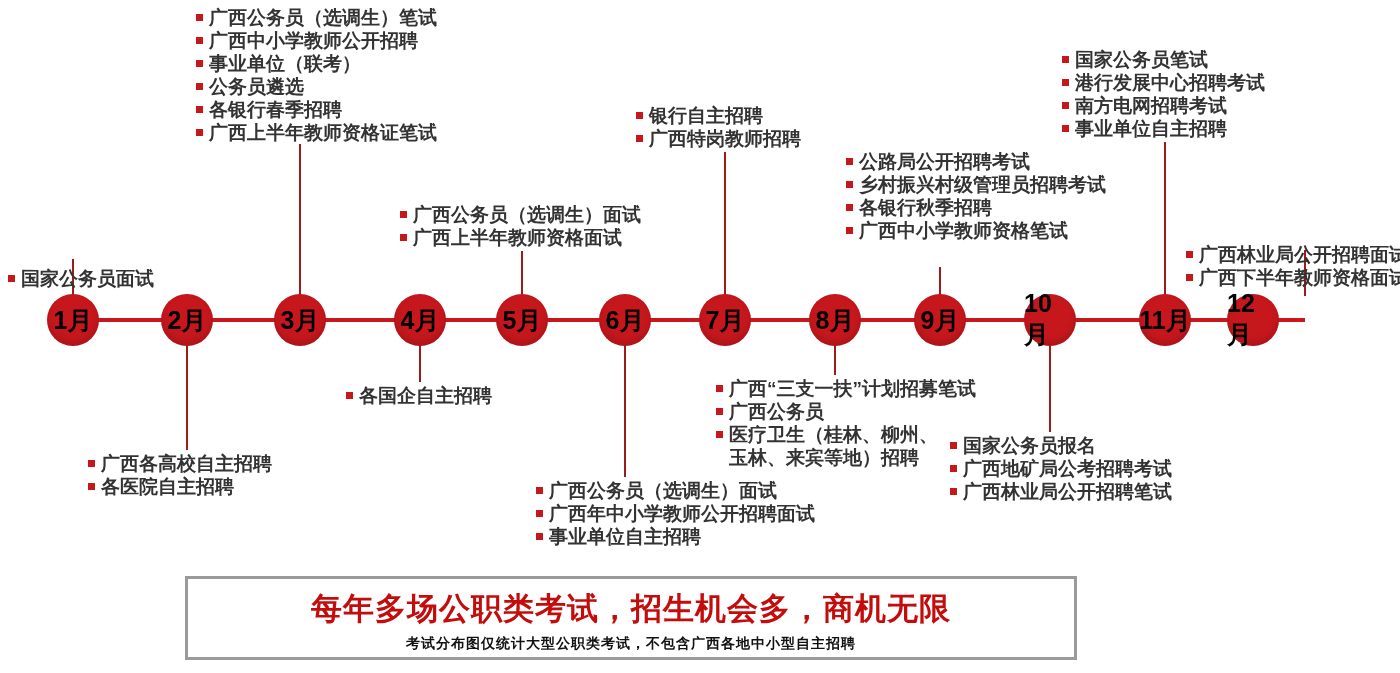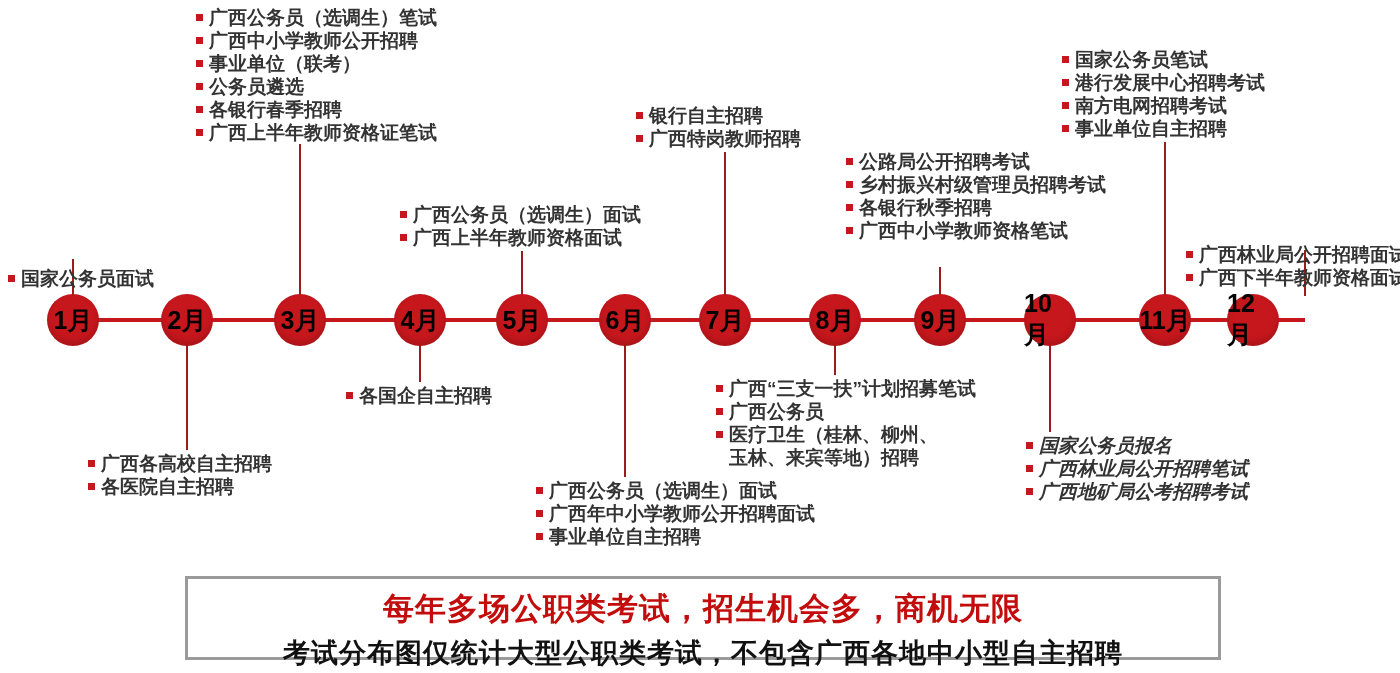--- a/index.html
+++ b/index.html
@@ -30,26 +30,26 @@
 
   
   .events{position:absolute;}
   .event{display:flex;align-items:flex-start;line-height:23px;}
   .bullet{flex:none;width:7px;height:7px;background:var(--accent-red);margin:8px 6px 0 0;}
   .etext{font-size:19px;font-weight:bold;color:var(--text-dark);white-space:nowrap;}
   .etext.wrap{white-space:normal;width:220px;}
 
   
   .banner{
-    position:absolute;left:185px;top:576px;width:1036px;height:84px;
+    position:absolute;left:185px;top:576px;width:892px;height:84px;
     border:3px solid var(--border-gray);background:#fff;text-align:center;
     padding-top:9px;
   }
   .banner-title{font-size:31px;font-weight:bold;color:var(--banner-title-red);letter-spacing:1px;}
-  .banner-subtitle{font-size:27px;font-weight:bold;color:#111;margin-top:5px;letter-spacing:1px;}
+  .banner-subtitle{font-size:14px;font-weight:bold;color:#111;margin-top:5px;letter-spacing:1px;}
 </style>
 </head>
 <body>
 
 <div class="canvas">
 
   <div class="hline" style="left:73px;width:1232px;"></div>
 
   <div class="vline" style="left:72px;top:259px;height:37px;"></div>
   <div class="vline" style="left:186px;top:344px;height:106px;"></div>
@@ -193,32 +193,32 @@
     <div class="event">
         <span class="bullet"></span>
         <span class="etext">各银行秋季招聘</span>
       </div>
     <div class="event">
         <span class="bullet"></span>
         <span class="etext">广西中小学教师资格笔试</span>
       </div>
   </div>
 
-  <div class="events" style="left:1026px;top:434px;font-style:italic;">
+  <div class="events" style="left:950px;top:434px;">
     <div class="event">
         <span class="bullet"></span>
         <span class="etext">国家公务员报名</span>
       </div>
     <div class="event">
         <span class="bullet"></span>
+        <span class="etext">广西地矿局公考招聘考试</span>
+      </div>
+    <div class="event">
+        <span class="bullet"></span>
         <span class="etext">广西林业局公开招聘笔试</span>
-      </div>
-    <div class="event">
-        <span class="bullet"></span>
-        <span class="etext">广西地矿局公考招聘考试</span>
       </div>
   </div>
 
   <div class="events" style="left:1062px;top:48px;">
     <div class="event">
         <span class="bullet"></span>
         <span class="etext">国家公务员笔试</span>
       </div>
     <div class="event">
         <span class="bullet"></span>

